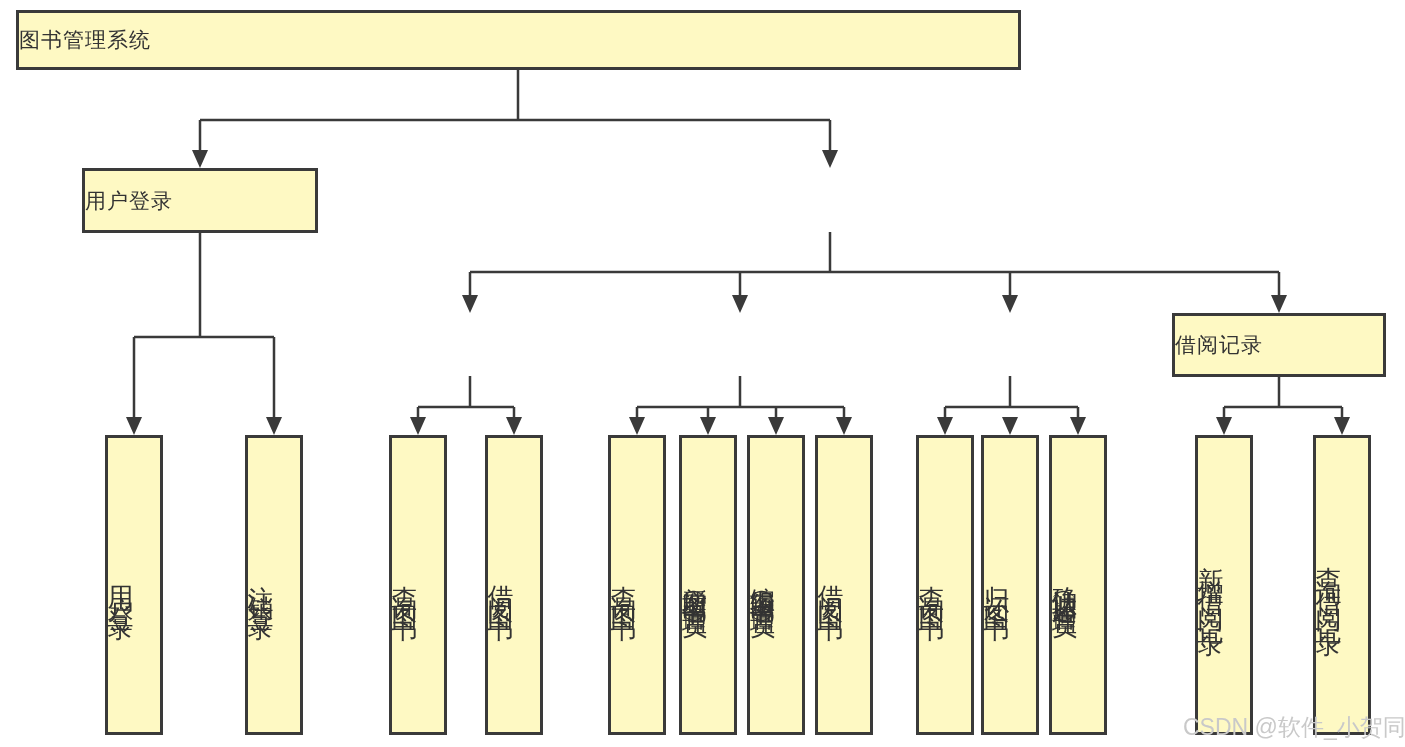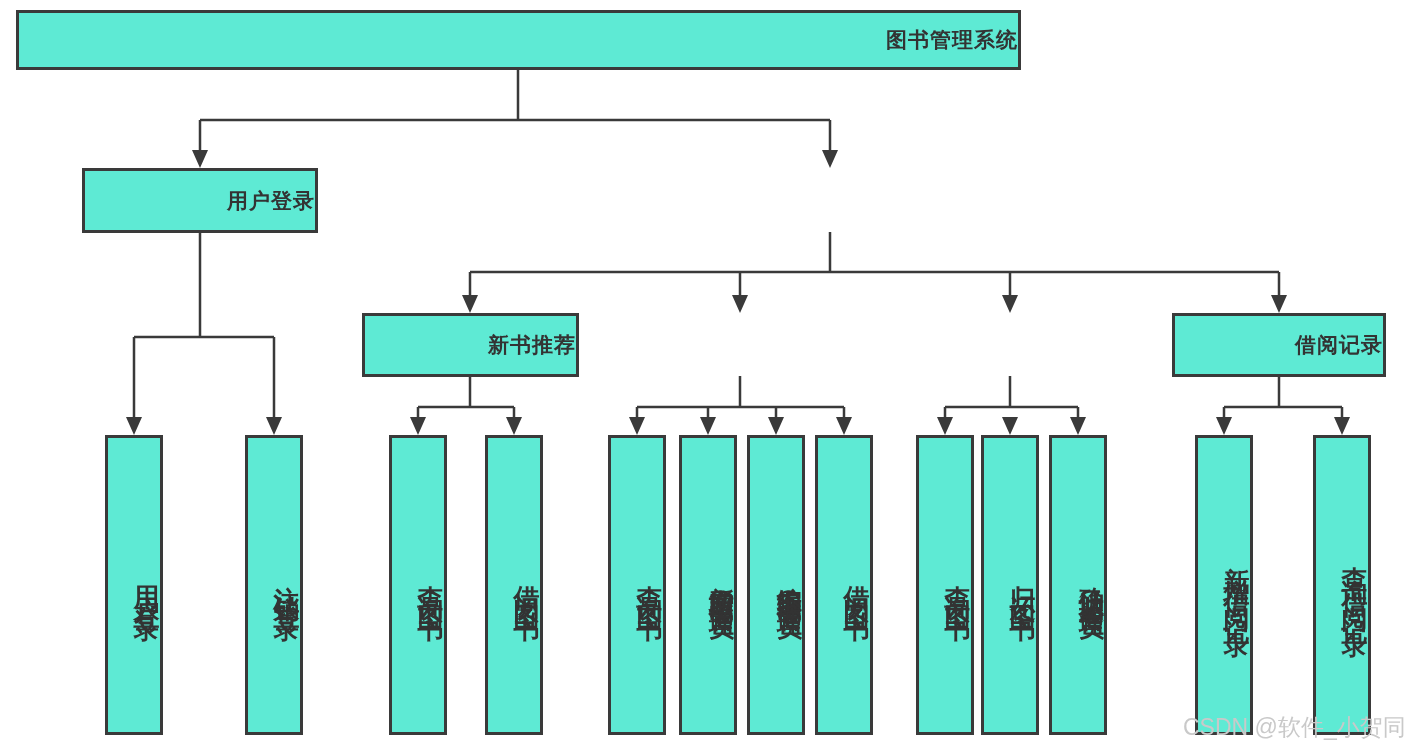--- a/index.html
+++ b/index.html
@@ -11,28 +11,27 @@
     position:relative;
     width:1405px; height:747px;
     background:#ffffff;
     overflow:hidden;
   }
   #connectors {
     position:absolute; left:0; top:0; z-index:0;
   }
   .node {
     position:absolute;
-    background:#5eead4;
+    background:#fef9c3;
     border:3px solid #3a3a3a;
     display:flex;
     align-items:center;
-    justify-content:flex-end;
+    justify-content:flex-start;
     z-index:1;
     color:#333333;
-    font-weight:bold;
   }
   .node.h .lbl {
     font-size:21px;
     letter-spacing:1px;
     white-space:nowrap;
   }
   .node.v {
     width:58px; height:300px;
   }
   .node.v .lbl {
@@ -80,23 +79,20 @@
   </svg>
 
   <div class="node h" style="left:16px;top:10px;width:1005px;height:60px">
     <span class="lbl">图书管理系统</span>
   </div>
 
   <div class="node h" style="left:82px;top:168px;width:236px;height:65px">
     <span class="lbl">用户登录</span>
   </div>
 
-  <div class="node h" style="left:362px;top:313px;width:217px;height:64px">
-    <span class="lbl">新书推荐</span>
-  </div>
   <div class="node h" style="left:1172px;top:313px;width:214px;height:64px">
     <span class="lbl">借阅记录</span>
   </div>
 
   <div class="node v" style="left:105px;top:435px">
     <span class="lbl">用户登录</span>
   </div>
   <div class="node v" style="left:245px;top:435px">
     <span class="lbl">注销登录</span>
   </div>

